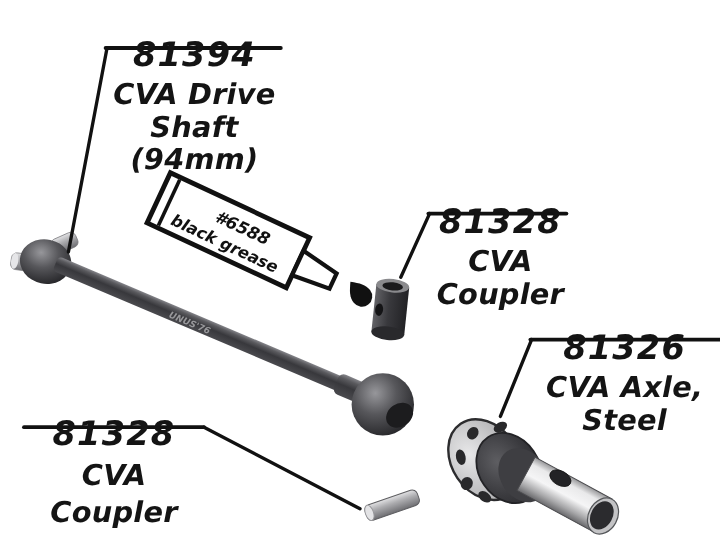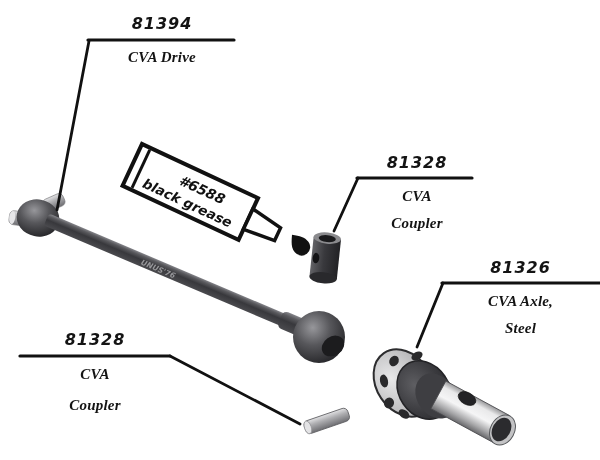--- a/index.html
+++ b/index.html
@@ -5,22 +5,22 @@
   html,body{margin:0;padding:0;background:#fff;}
   .canvas{
     position:relative;width:600px;height:460px;background:#ffffff;overflow:hidden;
     font-family:"DejaVu Sans",sans-serif;
   }
   svg.art{position:absolute;left:0;top:0;}
   .label{
     position:absolute;text-align:center;font-style:italic;font-weight:bold;
     color:#141414;font-family:"DejaVu Sans",sans-serif;
   }
-  .pn{font-size:16px;line-height:26px;letter-spacing:1px;}
-  .pname{font-size:15px;line-height:27px;margin-top:7px;letter-spacing:0.2px;font-family:Liberation Serif, serif;}
+  .pn{font-size:28px;line-height:26px;letter-spacing:1px;margin-top:22px;}
+  .pname{font-size:24px;line-height:27px;margin-top:7px;letter-spacing:0.2px;}
   .pname.tall{line-height:31px;margin-top:6px;}
 </style>
 </head>
 <body>
 
 <div class="canvas">
 
   <svg class="art" width="600" height="460" viewBox="0 0 600 460">
     <defs>
       <linearGradient id="shaftGrad" x1="0" y1="0" x2="0" y2="1">
@@ -135,20 +135,22 @@
       <path d="M443,283 L417,347" stroke-width="2.8"></path>
       <path d="M20,356 H170" stroke-width="3.2"></path>
       <path d="M170,356 L300,424" stroke-width="2.8"></path>
     </g>
   </svg>
 
   <div class="label" style="left:72px;top:11px;width:180px;">
     <div class="pn">81394</div>
     <div class="pname">
       <div>CVA Drive</div>
+      <div>Shaft</div>
+      <div>(94mm)</div>
     </div>
   </div>
 
   <div class="label" style="left:347px;top:150px;width:140px;">
     <div class="pn">81328</div>
     <div class="pname">
       <div>CVA</div>
       <div>Coupler</div>
     </div>
   </div>

